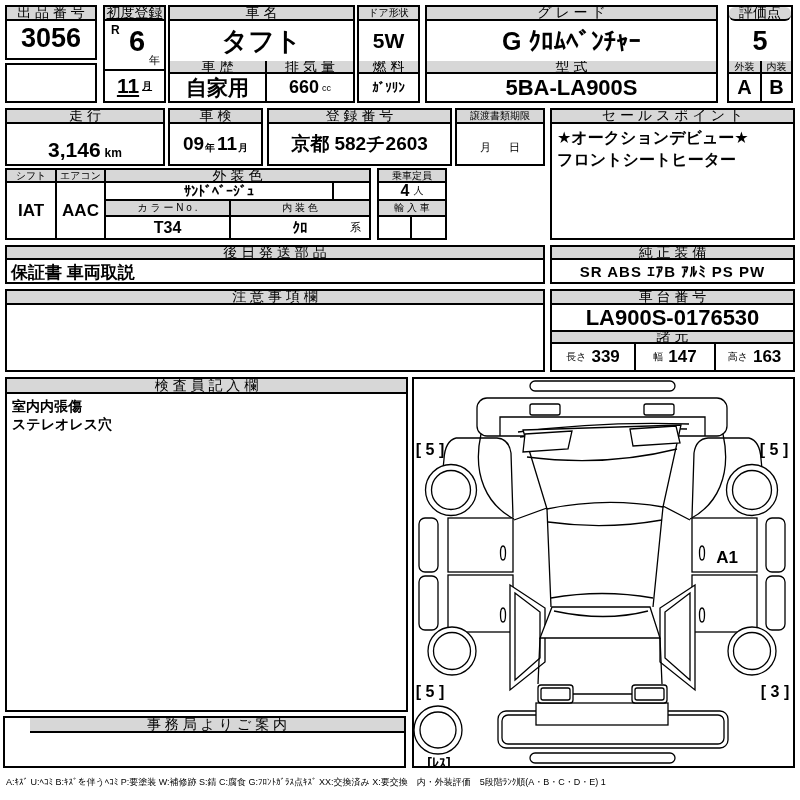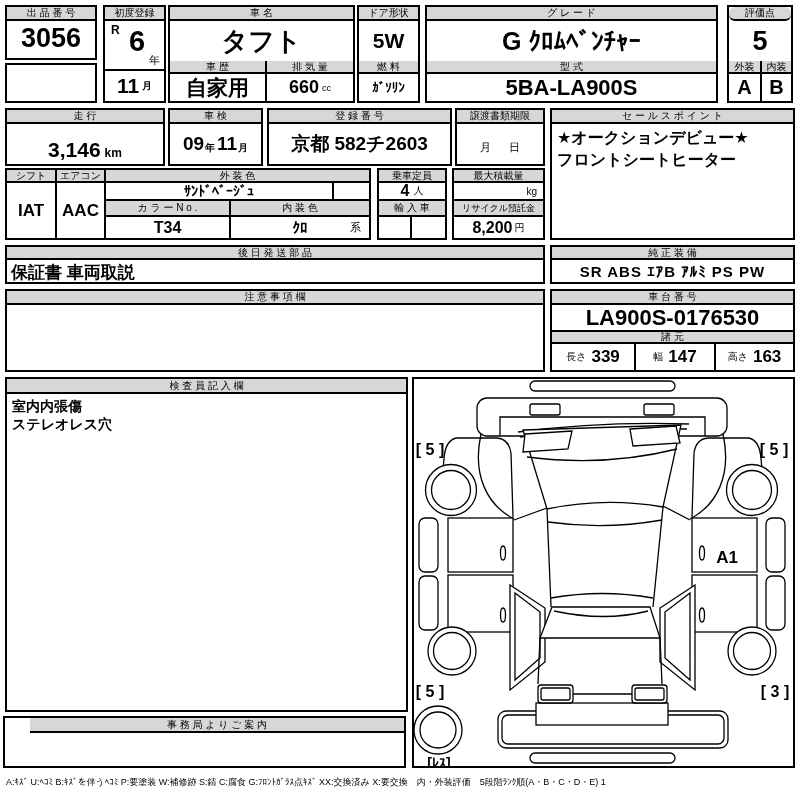--- a/index.html
+++ b/index.html
@@ -1,41 +1,41 @@
 <!DOCTYPE html>
 <html><head>
 <meta charset="utf-8">
 <style>
   html,body{margin:0;padding:0;background:#fff;}
   .sheet{position:relative;width:800px;height:800px;background:#fff;
     font-family:"Liberation Sans","DejaVu Sans",sans-serif;color:#000;overflow:hidden;}
   .b{position:absolute;border:2px solid #000;background:#fff;box-sizing:border-box;}
   .h{background:#d7d7d7;border-bottom:2px solid #000;display:flex;align-items:center;
-     justify-content:center;font-size:10px;box-sizing:border-box;white-space:nowrap;overflow:hidden;}
+     justify-content:center;font-size:14px;box-sizing:border-box;white-space:nowrap;overflow:hidden;}
   .v{display:flex;align-items:center;justify-content:center;font-weight:bold;box-sizing:border-box;}
   .row{display:flex;box-sizing:border-box;}
   .cell{box-sizing:border-box;display:flex;align-items:center;justify-content:center;}
   .bl{border-left:2px solid #000;}
   .bb{border-bottom:2px solid #000;}
   .unit{font-size:10px;font-weight:bold;margin-left:3px;}
   .legend{position:absolute;left:6px;top:776px;width:792px;font-size:9px;white-space:nowrap;}
   svg text{font-family:"Liberation Sans","DejaVu Sans",sans-serif;}
 </style>
 </head>
 <body>
 
 <div class="sheet">
 
   <div class="b" style="left:5px;top:5px;width:92px;height:55px;">
     <div class="h" style="height:14px;">出 品 番 号</div>
     <div class="v" style="height:35px;font-size:27px;">3056</div>
   </div>
   <div class="b" style="left:5px;top:63px;width:92px;height:40px;"></div>
 
-  <div class="b" style="left:103px;top:5px;width:63px;height:98px;">
+  <div class="b" style="left:103px;top:5px;width:63px;height:98px;text-decoration:underline;">
     <div class="h" style="height:14px;">初度登録</div>
     <div style="position:relative;height:50px;border-bottom:2px solid #000;box-sizing:border-box;">
       <span style="position:absolute;left:6px;top:2px;font-size:12px;font-weight:bold;">R</span>
       <span style="position:absolute;left:24px;top:4px;font-size:29px;font-weight:bold;">6</span>
       <span style="position:absolute;right:4px;bottom:1px;font-size:11px;">年</span>
     </div>
     <div class="v" style="height:30px;">
       <span style="font-size:21px;font-weight:bold;">11</span>
       <span class="unit">月</span>
     </div>
@@ -175,31 +175,20 @@
       <span style="font-size:16px;font-weight:bold;">4</span>
       <span style="font-size:10px;margin-left:4px;">人</span>
     </div>
     <div class="h" style="height:16px;font-size:10px;border-top:0;border-bottom:2px solid #000;">輸 入 車</div>
     <div class="row" style="height:21px;">
       <div style="width:50%;border-right:2px solid #000;box-sizing:border-box;"></div>
       <div style="width:50%;"></div>
     </div>
   </div>
 
-  <div class="b" style="left:452px;top:168px;width:93px;height:72px;">
-    <div class="h" style="height:13px;font-size:10px;">最大積載量</div>
-    <div class="cell bb" style="height:18px;justify-content:flex-end;padding-right:6px;">
-      <span style="font-size:10px;">kg</span>
-    </div>
-    <div class="h" style="height:16px;font-size:9px;border-top:0;border-bottom:2px solid #000;">リサイクル預託金</div>
-    <div class="cell" style="height:21px;">
-      <span style="font-size:16px;font-weight:bold;">8,200</span>
-      <span style="font-size:10px;margin-left:2px;">円</span>
-    </div>
-  </div>
 
   <div class="b" style="left:5px;top:245px;width:540px;height:39px;">
     <div class="h" style="height:13px;">後 日 発 送 部 品</div>
     <div style="padding:1px 4px;font-size:17px;font-weight:bold;">保証書 車両取説</div>
   </div>
 
   <div class="b" style="left:550px;top:245px;width:245px;height:39px;">
     <div class="h" style="height:13px;">純 正 装 備</div>
     <div class="v" style="height:22px;font-size:15px;letter-spacing:1px;">SR ABS ｴｱB ｱﾙﾐ PS PW</div>
   </div>

